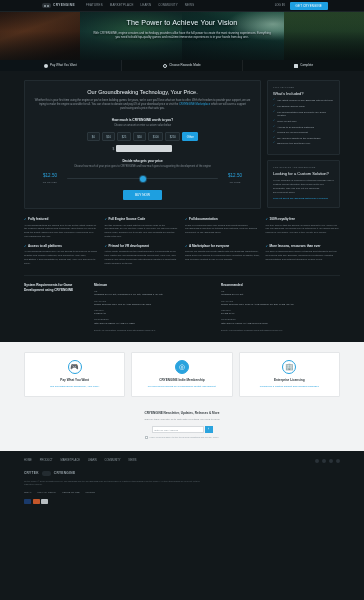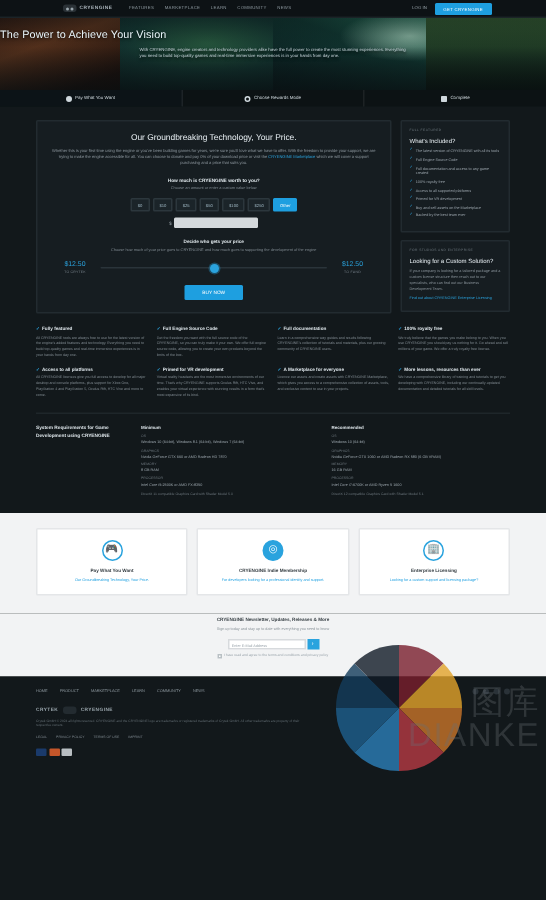--- a/index.html
+++ b/index.html
@@ -46,21 +46,21 @@
     background:linear-gradient(160deg,#3a1f14 0%,#6b3b20 30%,#24120c 70%,#160b07 100%); }
   .hero-img .l2 { position:absolute; left:22%; top:0; width:40%; height:100%;
     background:radial-gradient(ellipse at 40% 35%,#2f6b4a 0%,#17403a 45%,#0d2226 100%); }
   .hero-img .l3 { position:absolute; left:50%; top:0; width:52%; height:100%;
     background:linear-gradient(200deg,#7fd6a8 0%,#2f8a6a 25%,#134039 55%,#0c1f22 100%); }
   .hero-img .l4 { position:absolute; left:62%; top:-10%; width:26%; height:70%;
     background:radial-gradient(ellipse at 50% 50%,rgba(190,240,215,.85),rgba(40,120,95,0) 70%); }
   .hero-img .l5 { position:absolute; right:0; top:0; width:22%; height:100%;
     background:linear-gradient(180deg,#3e6b3a 0%,#1d3a26 60%,#0e1d14 100%); }
   .hero-scrim { position:absolute; inset:0; background:linear-gradient(180deg,rgba(6,12,14,.45),rgba(6,12,14,.25) 40%,rgba(8,14,16,.75)); }
-  .hero-inner { position:relative; z-index:3; text-align:left; padding-top:6px; }
+  .hero-inner { position:relative; z-index:3; text-align:center; padding-top:6px; }
   .hero-title { font-size:7.2px; color:#eaf6fb; letter-spacing:0.1px; text-shadow:0 1px 2px rgba(0,0,0,.8); }
   .hero-sub { font-size:2.9px; color:#c6d2d8; max-width:178px; margin:2.5px auto 0; text-shadow:0 1px 2px rgba(0,0,0,.9);}
 
   
   .steps { display:flex; position:relative; z-index:5; height:11px; background:rgba(10,16,18,.72); }
   .step { flex:1; display:flex; align-items:center; justify-content:center; gap:2px;
     font-size:3px; color:#d4dde2; border-right:1px solid rgba(255,255,255,.07); }
   .step:last-child{border-right:none;}
   .step.active { background:rgba(12,20,23,.9); }
   .step .ic { width:4px; height:4px; border-radius:50%; background:#cfd8dd; display:inline-block; }
@@ -476,31 +476,15 @@
       <span>PRIVACY POLICY</span>
       <span>TERMS OF USE</span>
       <span>IMPRINT</span>
     </div>
     <div class="pay">
       <i style="background:#1a3a6b;"></i>
       <i style="background:#c4562a;"></i>
       <i style="background:#b8bec2;"></i>
     </div>
 
-    <div class="wm">
-      <svg width="150" height="90" viewBox="0 0 150 90" style="position:absolute;left:0;bottom:0;">
-        <g transform="translate(52,48)" opacity="0.95">
-          <path d="M0,0 L0,-42 A42,42 0 0 1 29.7,-29.7 Z" fill="#7a1f2e"></path>
-          <path d="M0,0 L29.7,-29.7 A42,42 0 0 1 42,0 Z" fill="#e2a32b"></path>
-          <path d="M0,0 L42,0 A42,42 0 0 1 29.7,29.7 Z" fill="#c8742a"></path>
-          <path d="M0,0 L29.7,29.7 A42,42 0 0 1 0,42 Z" fill="#b63a44"></path>
-          <path d="M0,0 L0,42 A42,42 0 0 1 -29.7,29.7 Z" fill="#2c7fb8"></path>
-          <path d="M0,0 L-29.7,29.7 A42,42 0 0 1 -42,0 Z" fill="#1e5f8e"></path>
-          <path d="M0,0 L-42,0 A42,42 0 0 1 -29.7,-29.7 Z" fill="#153d5c"></path>
-          <path d="M0,0 L-29.7,-29.7 A42,42 0 0 1 0,-42 Z" fill="#121c28"></path>
-        </g>
-      </svg>
-      <div class="wm-txt">图库</div>
-      <div class="wm-txt2">DIANKE</div>
-    </div>
   </div>
 
 </div>
 
 </body></html>

